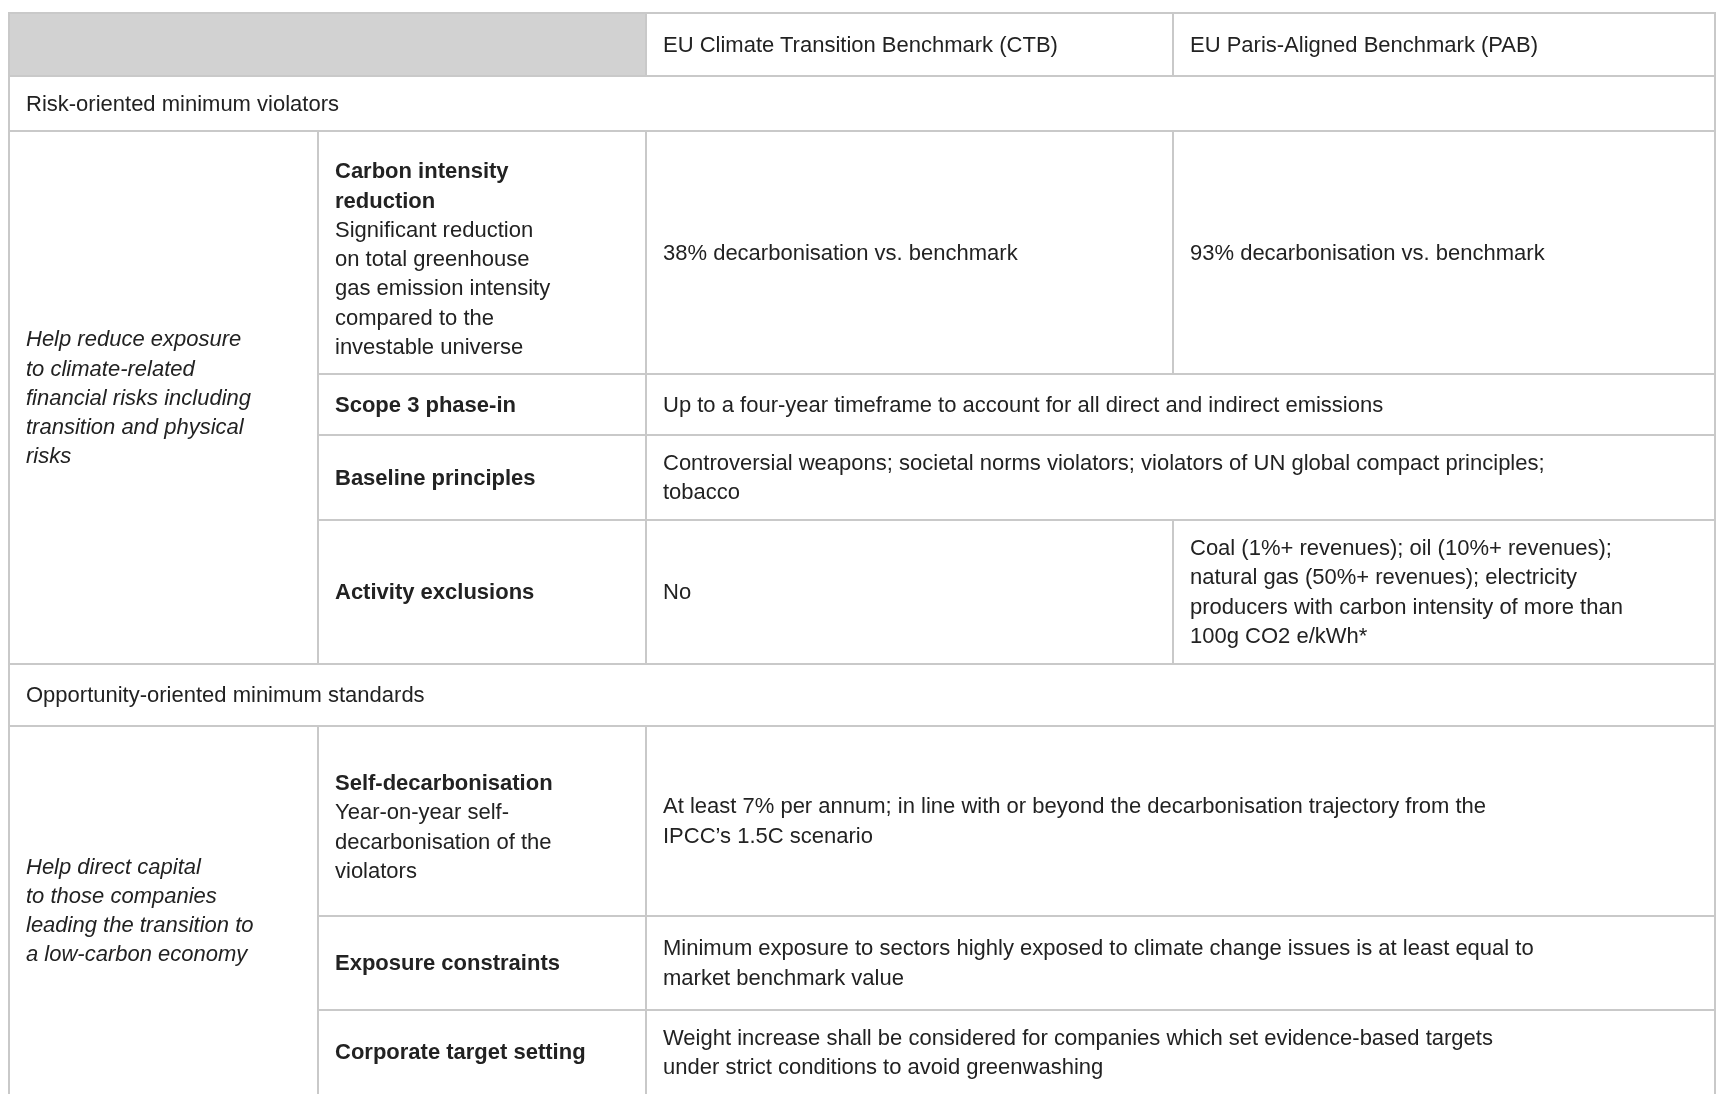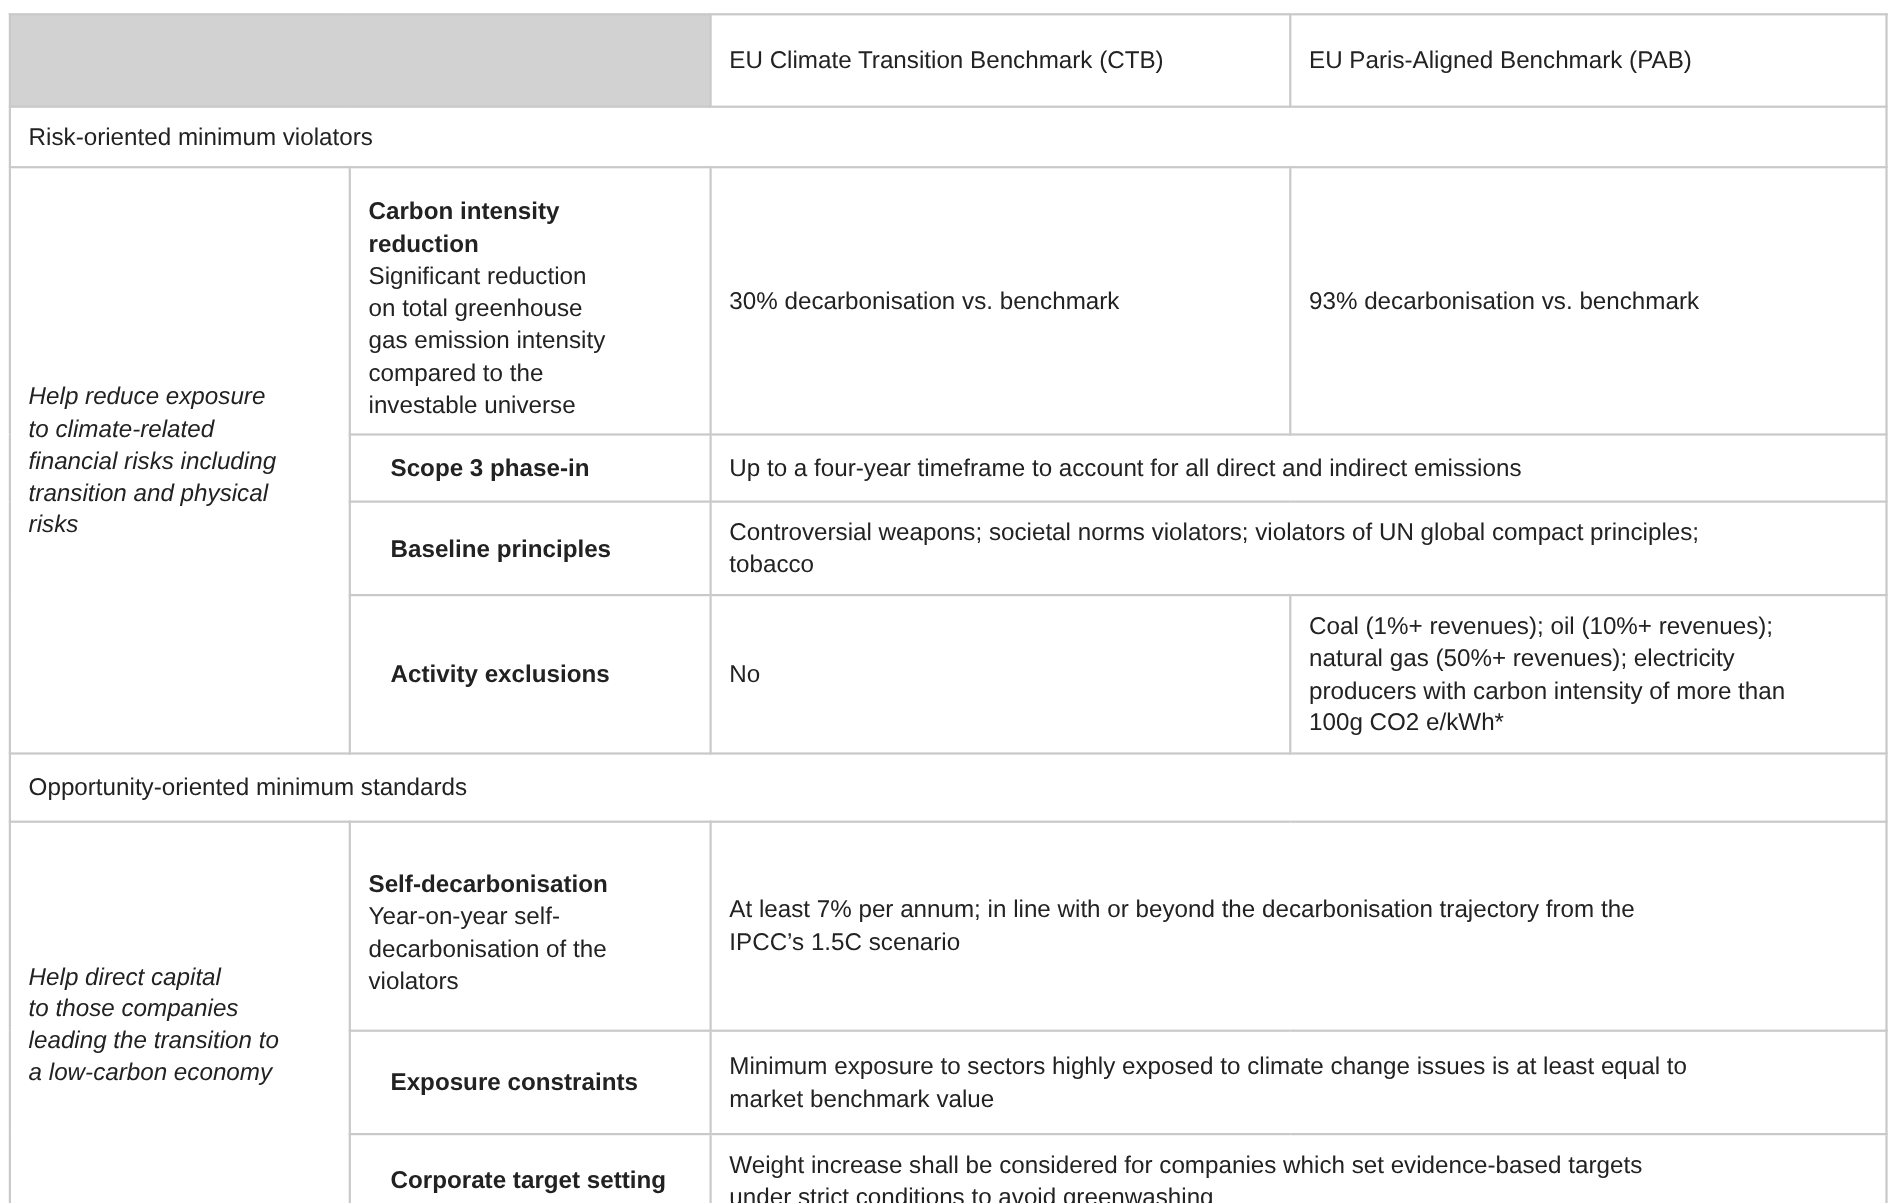--- a/index.html
+++ b/index.html
@@ -43,21 +43,20 @@
     font-weight: normal;
   }
   .section-row td {
     font-weight: bold;
     font-size: 23px;
     padding-top: 14px;
     padding-bottom: 14px;
   }
   .row-label {
     font-weight: bold;
-    margin-left: 20px;
   }
   .cell-title {
     font-weight: bold;
     display: block;
     margin-top: 12px;
   }
   .wrap { white-space: pre-line; }
   .group-cell { vertical-align: middle; font-style: italic; }
 </style>
 </head>
@@ -66,21 +65,21 @@
 <div class="page">
   <table class="cmp">
     <colgroup>
       <col style="width:309px">
       <col style="width:328px">
       <col style="width:527px">
       <col style="width:542px">
     </colgroup>
 
     <tbody>
-        <tr style="height:84px">
+        <tr style="height:63px">
       <th class="corner-cell" colspan="2"></th>
       <th class="col-header">
         <span class="wrap">EU Climate Transition Benchmark (CTB)</span>
       </th>
       <th class="col-header">
         <span class="wrap">EU Paris-Aligned Benchmark (PAB)</span>
       </th>
     </tr>
 
     <tr class="section-row" style="height:53px">
@@ -100,21 +99,21 @@
       <td>
         <span class="cell-title wrap">Carbon intensity
 reduction</span>
         <span class="wrap">Significant reduction
 on total greenhouse
 gas emission intensity
 compared to the
 investable universe</span>
       </td>
       <td>
-        <span class="wrap">30% decarbonisation vs. benchmark</span>
+        <span class="wrap">38% decarbonisation vs. benchmark</span>
       </td>
       <td>
         <span class="wrap">93% decarbonisation vs. benchmark</span>
       </td>
     </tr>
 
     <tr style="height:61px">
       <td>
         <span class="row-label wrap">Scope 3 phase-in</span>
       </td>

